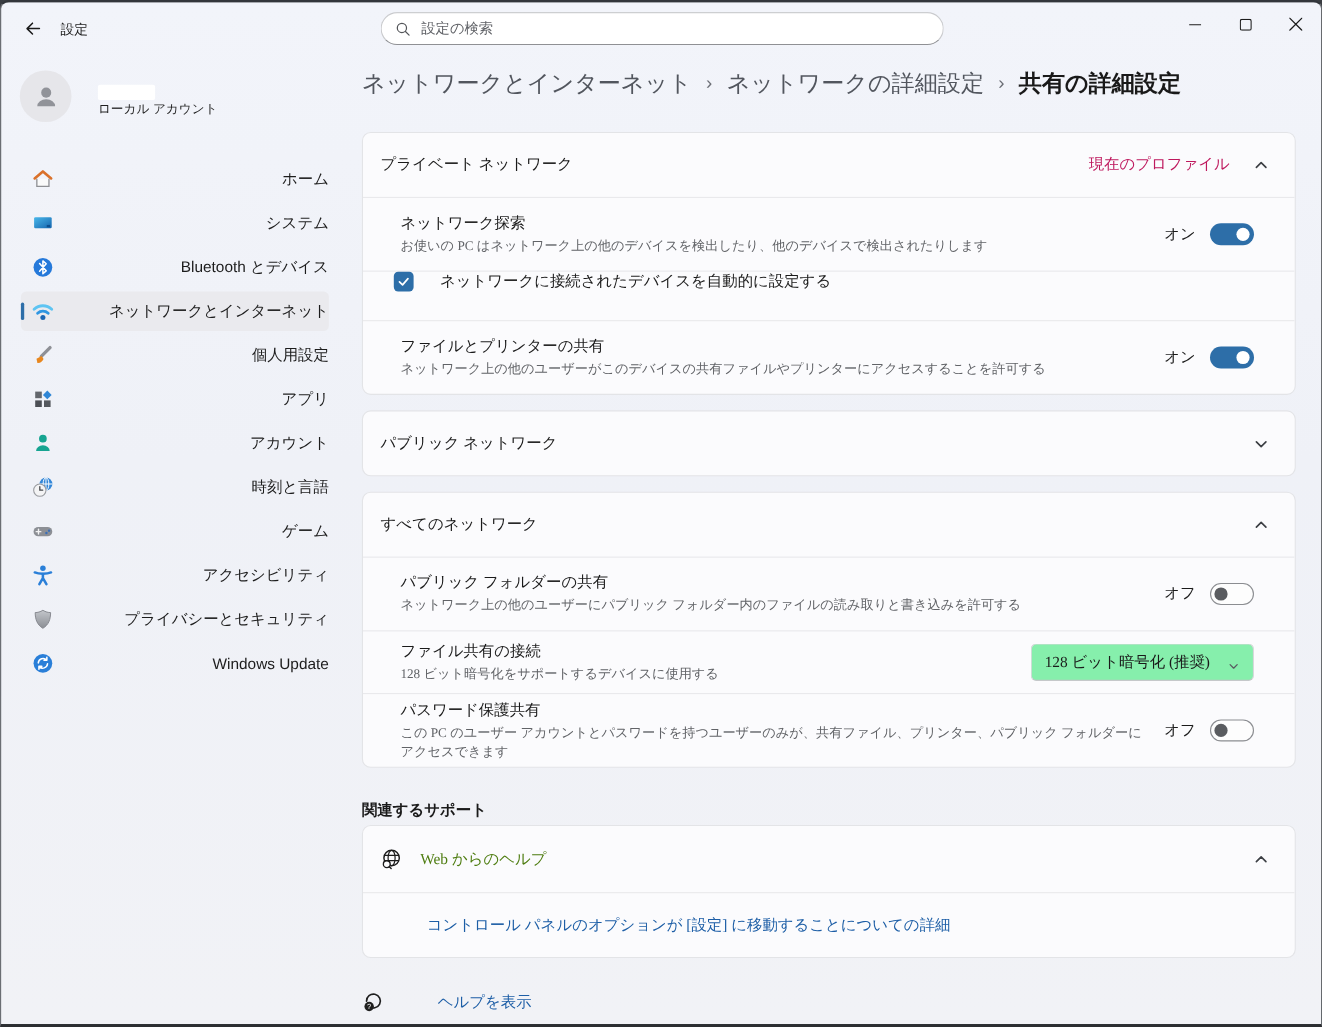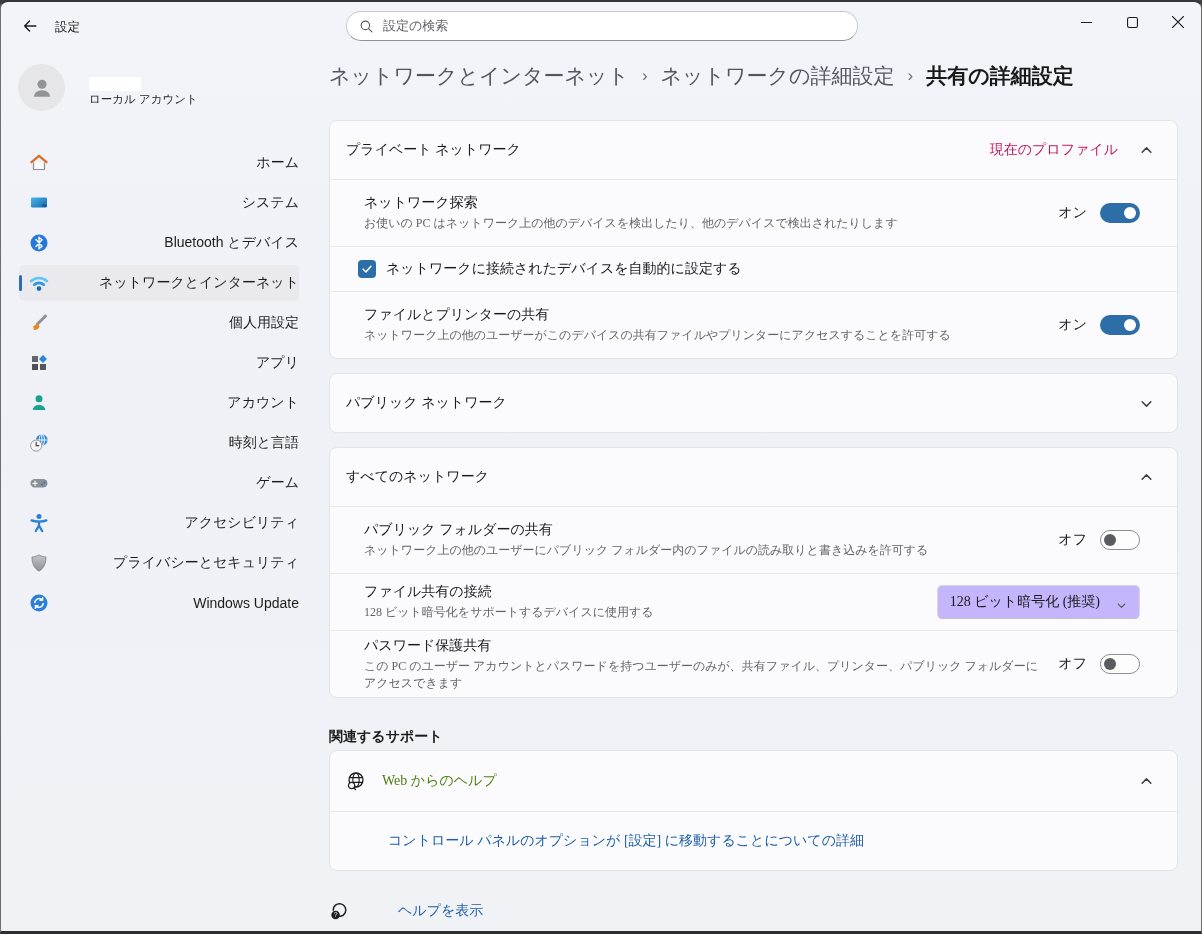--- a/index.html
+++ b/index.html
@@ -65,26 +65,26 @@
   .toggle-wrap { display:flex; align-items:center; gap:13px; }
   .toggle-state { font-size:14px; color:#1a1a1a; }
   .toggle { position:relative; width:40px; height:20px; border-radius:10px; box-sizing:border-box; cursor:pointer; }
   .toggle.on { background:#2d6ea8; }
   .toggle.on .knob { position:absolute; right:4px; top:4px; width:12px; height:12px; border-radius:50%;
                      background:#ffffff; }
   .toggle.off { background:#fdfdfd; border:1px solid #8b8d91; }
   .toggle.off .knob { position:absolute; left:3px; top:3px; width:12px; height:12px; border-radius:50%;
                       background:#5a5c60; }
 
-  .checkbox-row { display:flex; align-items:center; gap:10px; padding-left:28px; }
+  .checkbox-row { display:flex; align-items:flex-start; gap:24px; padding-left:28px; }
   .checkbox { width:18px; height:18px; border-radius:4px; background:#2d6ea8; display:flex;
               align-items:center; justify-content:center; cursor:pointer; flex:0 0 18px; }
   .checkbox-label { font-size:14px; color:#1a1a1a; }
 
-  .dropdown { display:flex; align-items:flex-end; gap:16px; background:#c4b5fd; border:1px solid #d7d8db;
+  .dropdown { display:flex; align-items:flex-end; gap:16px; background:#86efac; border:1px solid #d7d8db;
               border-bottom-color:#c2c3c7; border-radius:5px; padding:7px 12px; font-size:14px;
               color:#1a1a1a; cursor:pointer; }
 
   .support-heading { font-size:14px; font-weight:700; color:#1a1a1a; margin:30px 0 4px 0; }
   .webhelp-header { height:60px; display:flex; align-items:center; gap:16px; padding:0 24px 0 16px; }
   .webhelp-title { font-size:14px; color:#4d7c0f; flex:1; }
   .link-row { height:58px; display:flex; align-items:center; padding-left:58px; }
   .link { font-size:14px; color:#1d5ea6; cursor:pointer; }
 
   .footer-links { margin-top:30px; }

